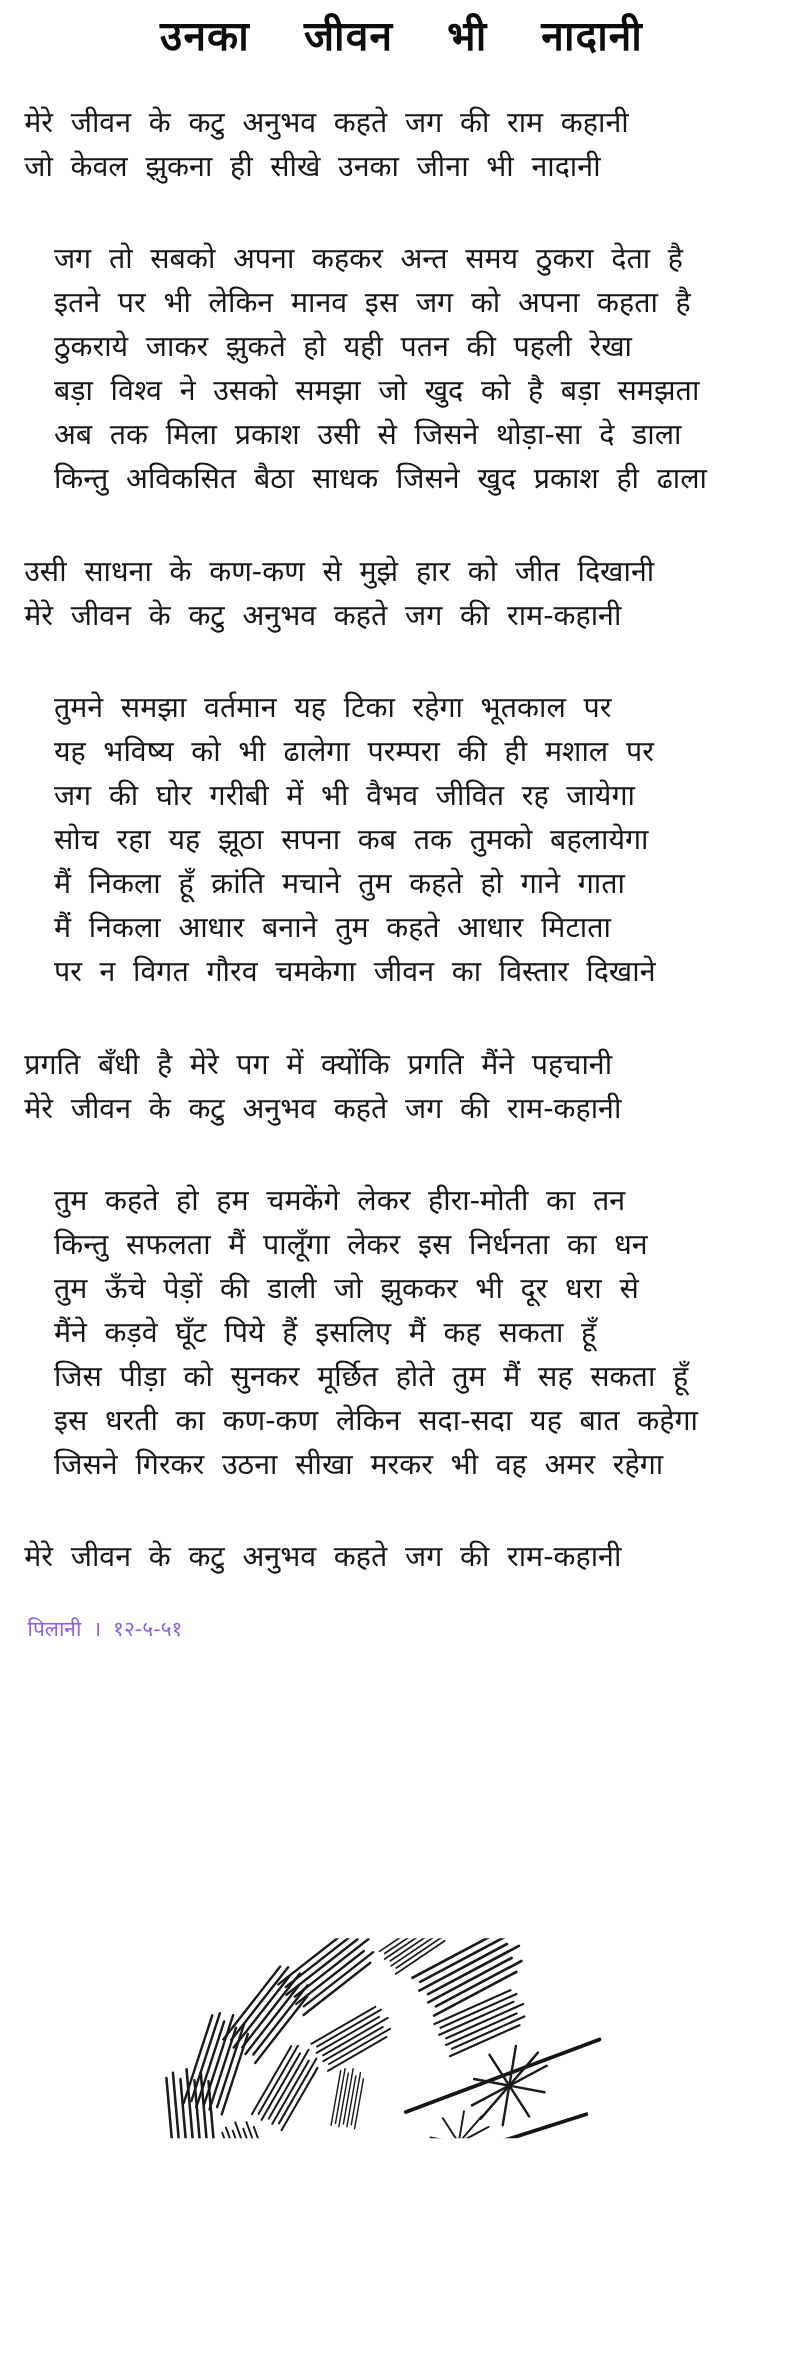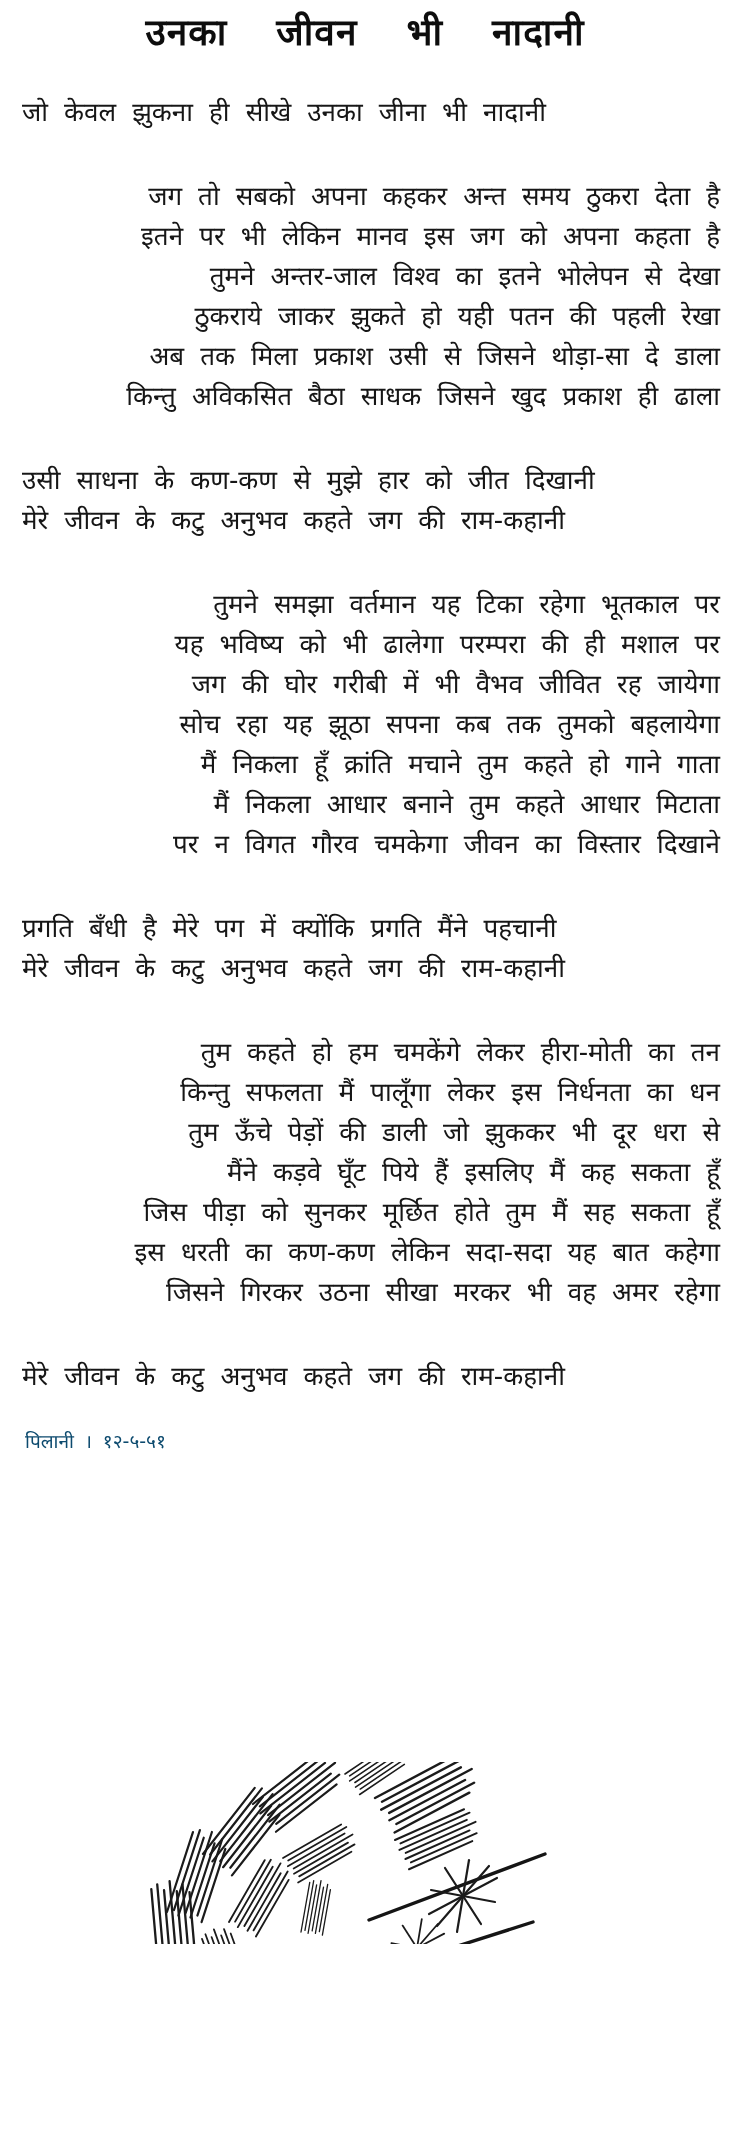--- a/index.html
+++ b/index.html
@@ -32,35 +32,34 @@
     font-size: 26px;
     line-height: 40px;
     word-spacing: 0.30em;
     color: #161616;
   }
   .block {
     margin-bottom: 44px;
   }
   .block.indented {
     padding-left: 27px;
-    text-align: right;
   }
   .block.refrain-last {
     margin-bottom: 30px;
   }
   .poem-line {
     white-space: nowrap;
     height: 40px;
   }
   .signature {
     margin-left: 25px;
     font-size: 19px;
     line-height: 26px;
     word-spacing: 0.25em;
-    color: #0c4a6e;
+    color: #8b5cf6;
     margin-top: 32px;
   }
   .illustration-wrap {
     position: absolute;
     left: 133px;
     top: 1762px;
     width: 472px;
     height: 388px;
   }
   .illustration-wrap svg {
@@ -88,28 +87,29 @@
 </head>
 <body>
 
 <div class="page">
 
   <h1 class="poem-title">उनका जीवन भी नादानी</h1>
 
   <div class="poem">
 
     <div class="block">
+      <div class="poem-line">मेरे जीवन के कटु अनुभव कहते जग की राम कहानी</div>
       <div class="poem-line">जो केवल झुकना ही सीखे उनका जीना भी नादानी</div>
     </div>
 
     <div class="block indented">
       <div class="poem-line">जग तो सबको अपना कहकर अन्त समय ठुकरा देता है</div>
       <div class="poem-line">इतने पर भी लेकिन मानव इस जग को अपना कहता है</div>
-      <div class="poem-line">तुमने अन्तर-जाल विश्व का इतने भोलेपन से देखा</div>
       <div class="poem-line">ठुकराये जाकर झुकते हो यही पतन की पहली रेखा</div>
+      <div class="poem-line">बड़ा विश्व ने उसको समझा जो खुद को है बड़ा समझता</div>
       <div class="poem-line">अब तक मिला प्रकाश उसी से जिसने थोड़ा-सा दे डाला</div>
       <div class="poem-line">किन्तु अविकसित बैठा साधक जिसने खुद प्रकाश ही ढाला</div>
     </div>
 
     <div class="block">
       <div class="poem-line">उसी साधना के कण-कण से मुझे हार को जीत दिखानी</div>
       <div class="poem-line">मेरे जीवन के कटु अनुभव कहते जग की राम-कहानी</div>
     </div>
 
     <div class="block indented">

